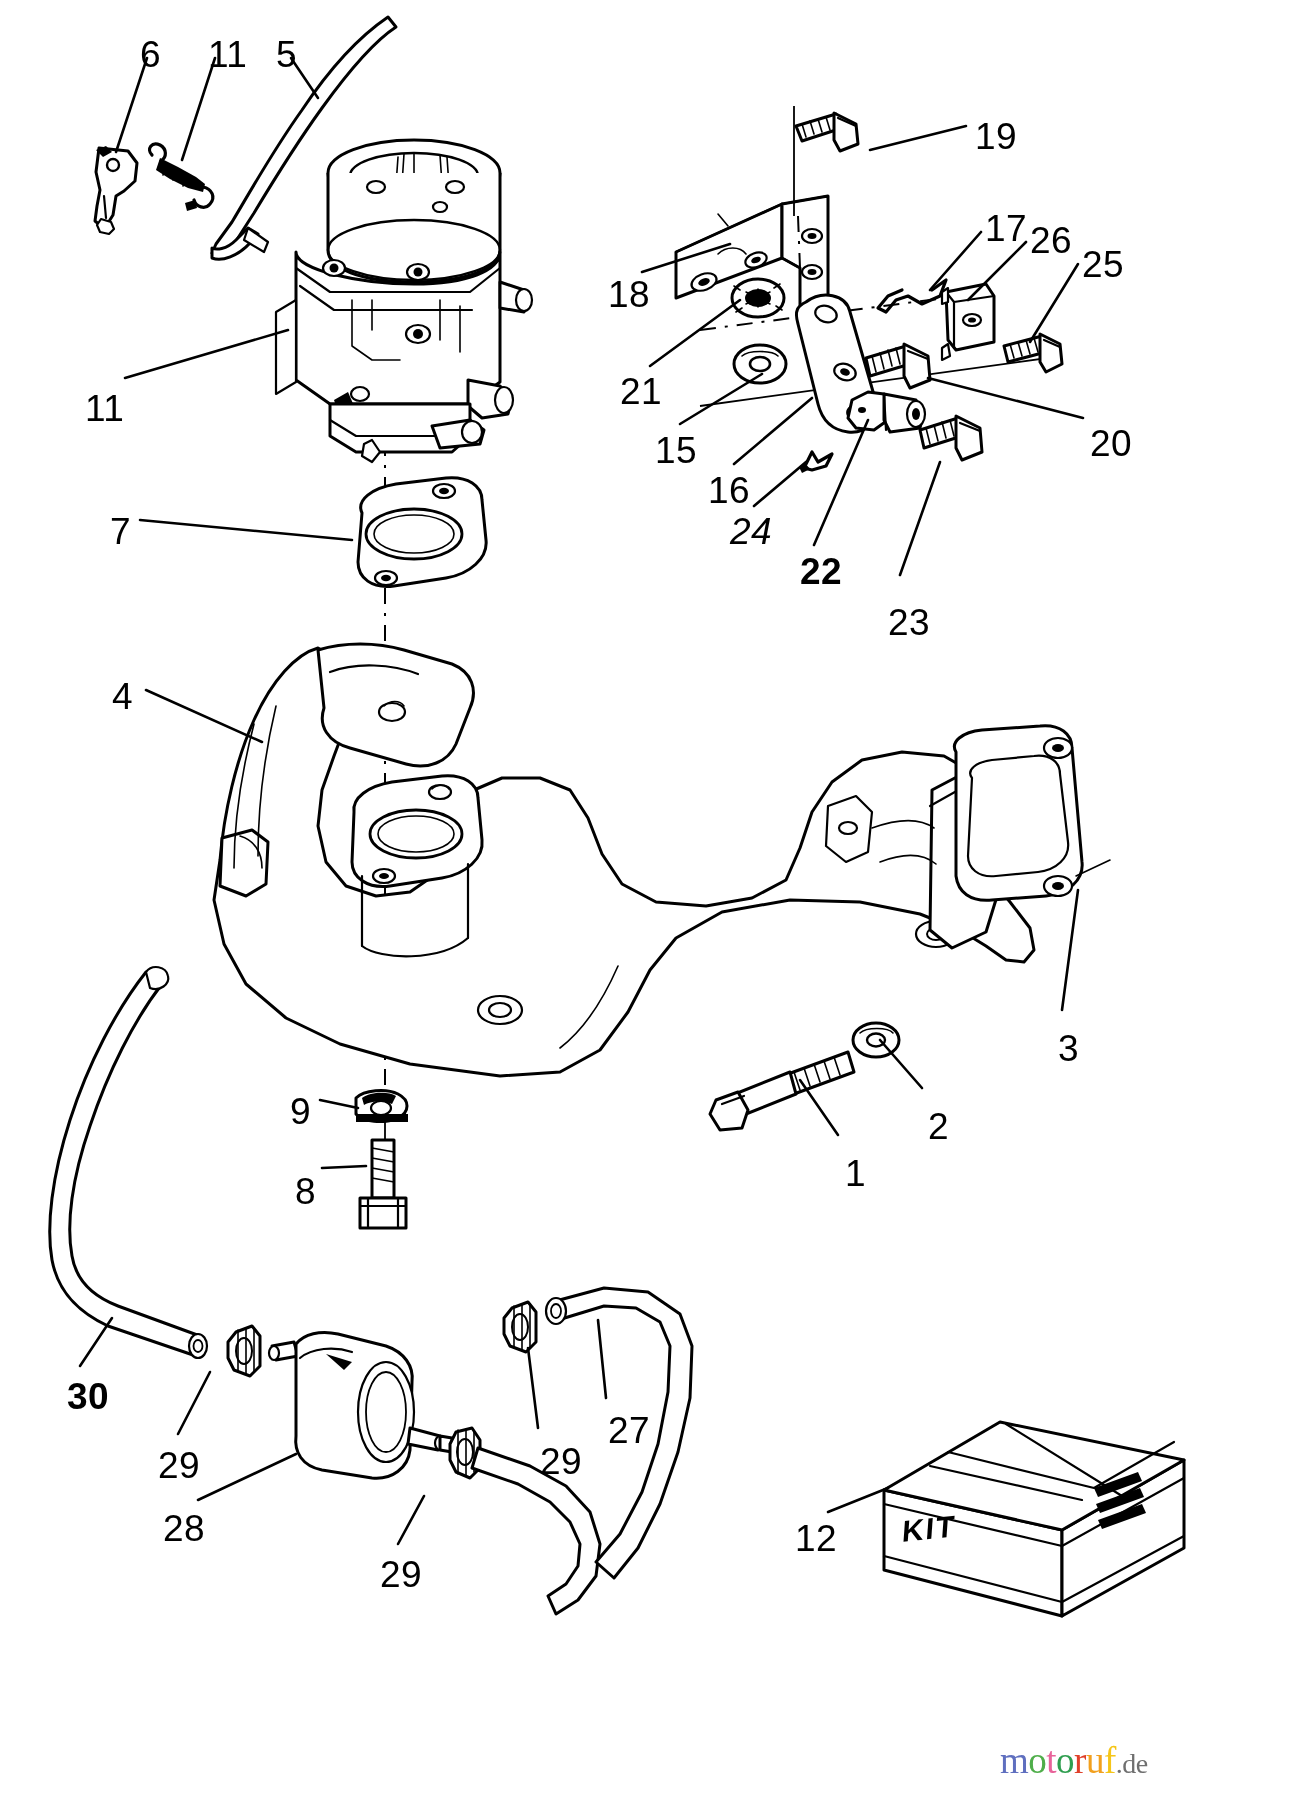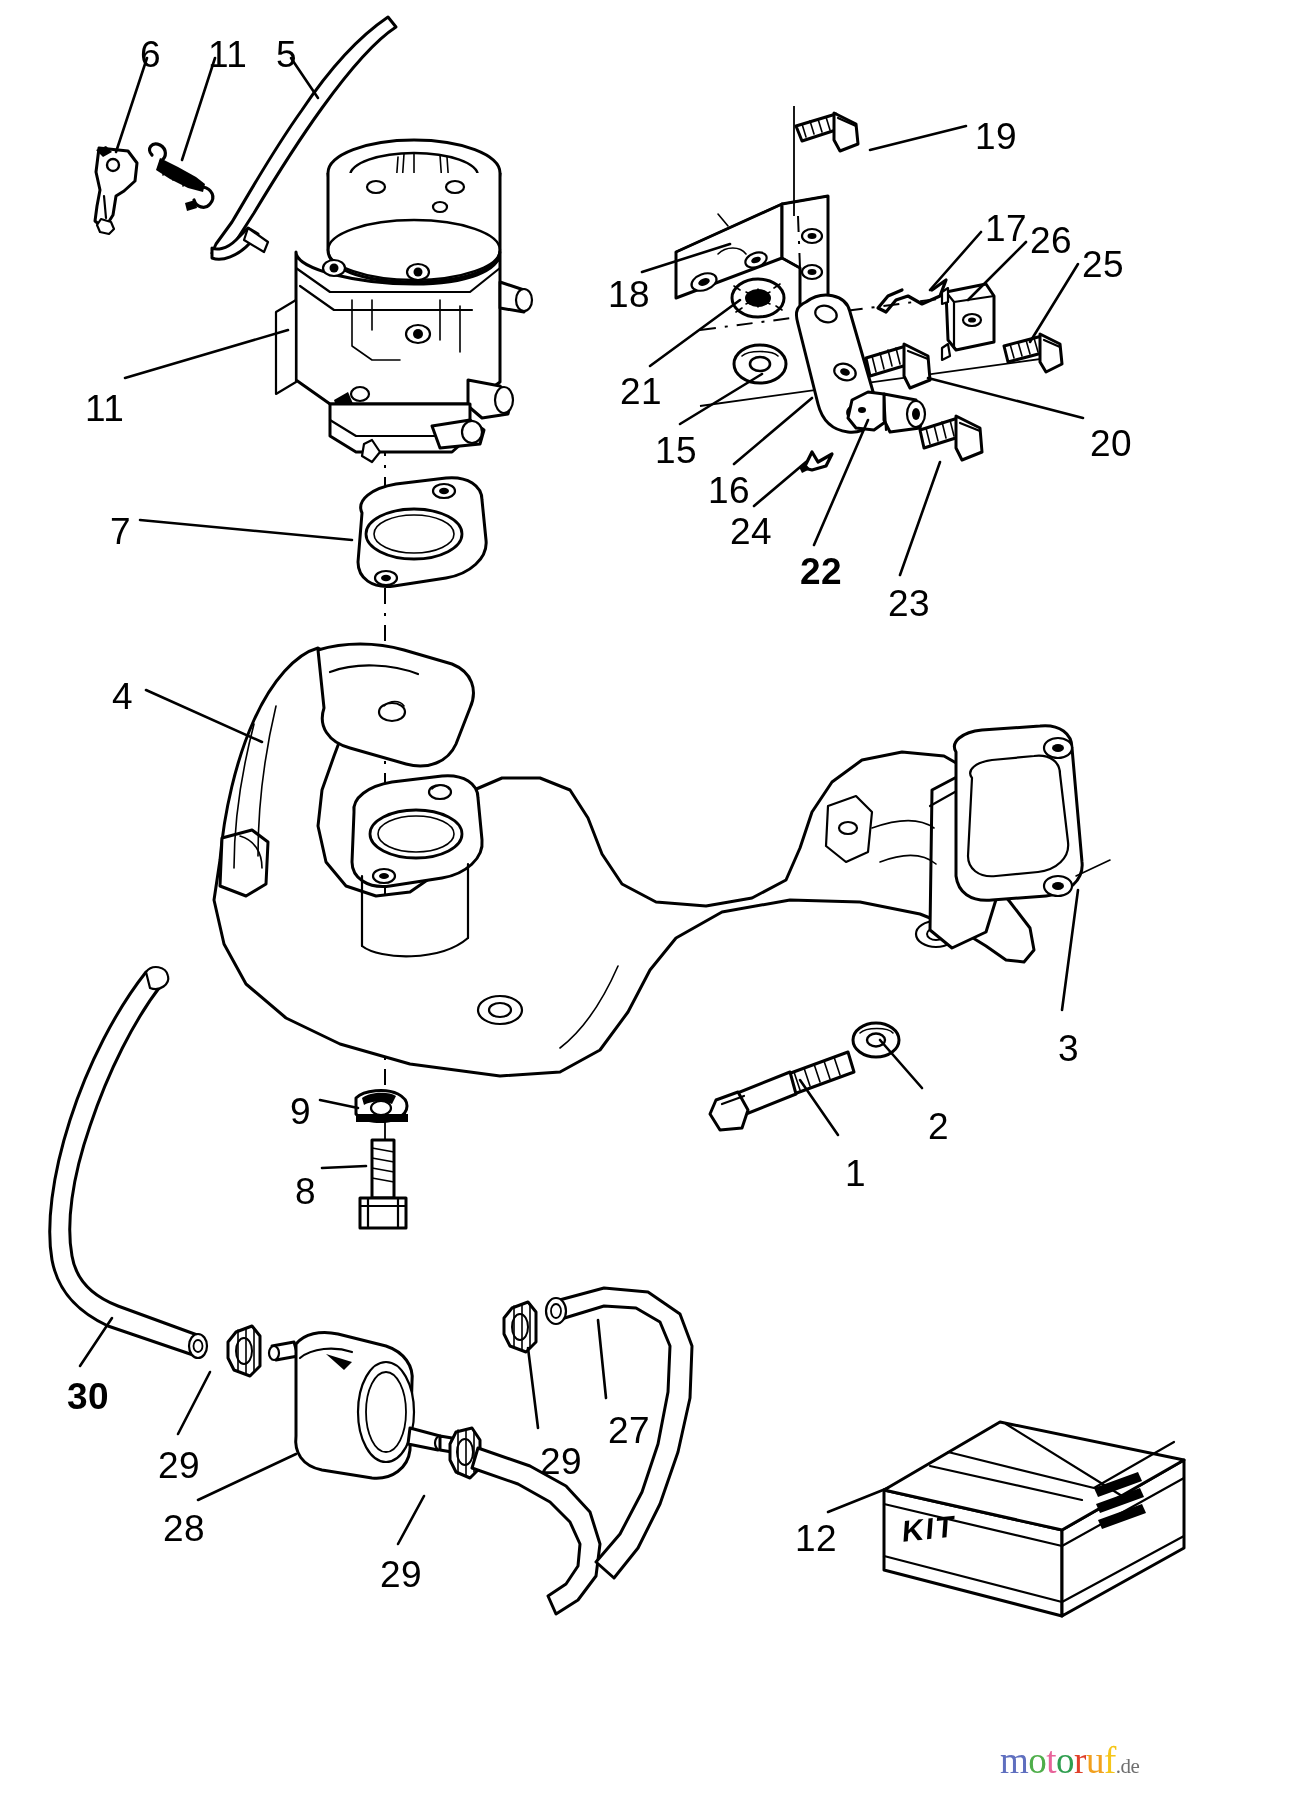--- a/index.html
+++ b/index.html
@@ -41,21 +41,21 @@
     left: 1000px;
     top: 1742px;
     font-family: "Liberation Serif", serif;
     font-size: 37px;
     line-height: 1;
     white-space: nowrap;
     letter-spacing: -0.5px;
   }
   #watermark span { display: inline; }
   .wm-suffix {
-    font-size: 21px;
+    font-size: 28px;
     color: #6f6f6f;
   }
   .kit-label {
     position: absolute;
     font-family: "Liberation Sans", sans-serif;
     font-weight: bold;
     font-size: 30px;
     color: #000;
     transform: rotate(-6deg) skewX(-10deg);
     letter-spacing: 2px;
@@ -503,22 +503,22 @@
       <div class="callout" style="left: 208px; top: 36px;">11</div>
       <div class="callout" style="left: 795px; top: 1520px;">12</div>
       <div class="callout" style="left: 655px; top: 432px;">15</div>
       <div class="callout" style="left: 708px; top: 472px;">16</div>
       <div class="callout" style="left: 985px; top: 210px;">17</div>
       <div class="callout" style="left: 608px; top: 276px;">18</div>
       <div class="callout" style="left: 975px; top: 118px; text-align: center;">19</div>
       <div class="callout" style="left: 1090px; top: 425px;">20</div>
       <div class="callout" style="left: 620px; top: 373px;">21</div>
       <div class="callout" style="left: 800px; top: 553px; font-weight: bold;">22</div>
-      <div class="callout" style="left: 888px; top: 585px;">23</div>
-      <div class="callout" style="left: 730px; top: 513px;">24</div>
+      <div class="callout" style="left: 888px; top: 604px;">23</div>
+      <div class="callout" style="left: 730px; top: 513px; font-style: italic;">24</div>
       <div class="callout" style="left: 1082px; top: 246px;">25</div>
       <div class="callout" style="left: 1030px; top: 222px; text-align: center;">26</div>
       <div class="callout" style="left: 608px; top: 1412px;">27</div>
       <div class="callout" style="left: 163px; top: 1510px;">28</div>
       <div class="callout" style="left: 158px; top: 1447px;">29</div>
       <div class="callout" style="left: 380px; top: 1556px;">29</div>
       <div class="callout" style="left: 540px; top: 1443px;">29</div>
       <div class="callout" style="left: 67px; top: 1378px; font-weight: bold;">30</div>
     </div>
 

